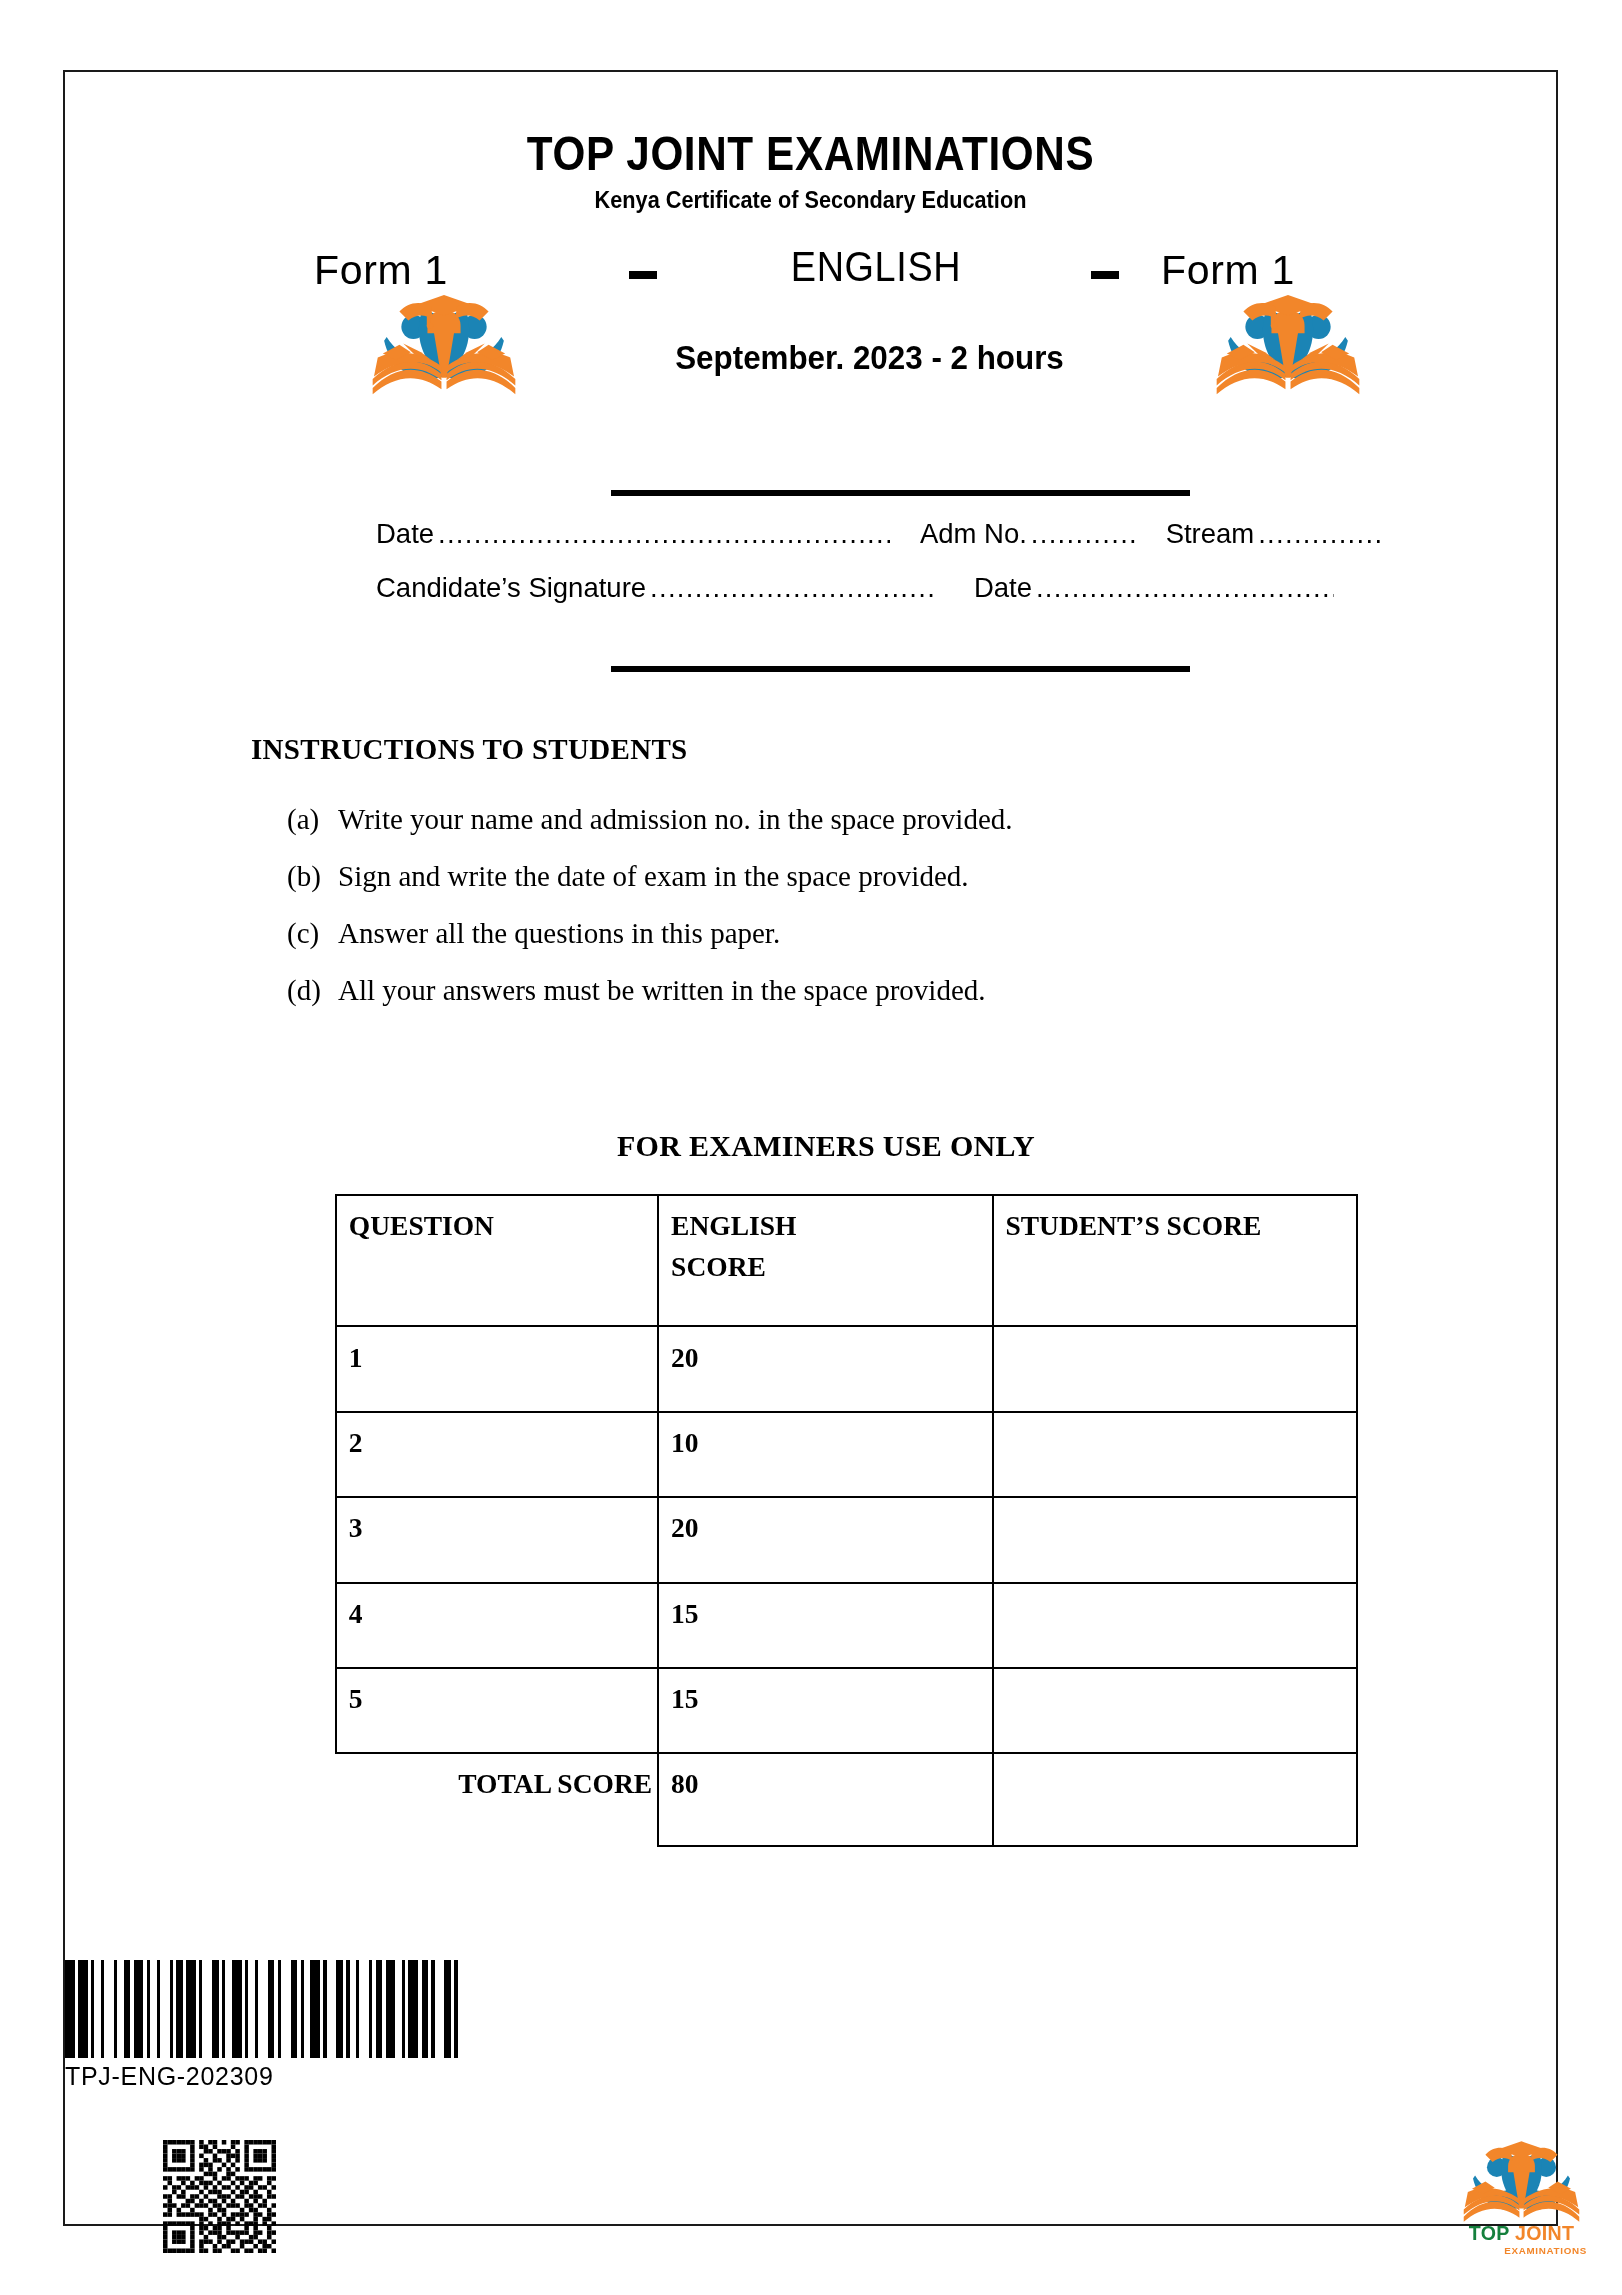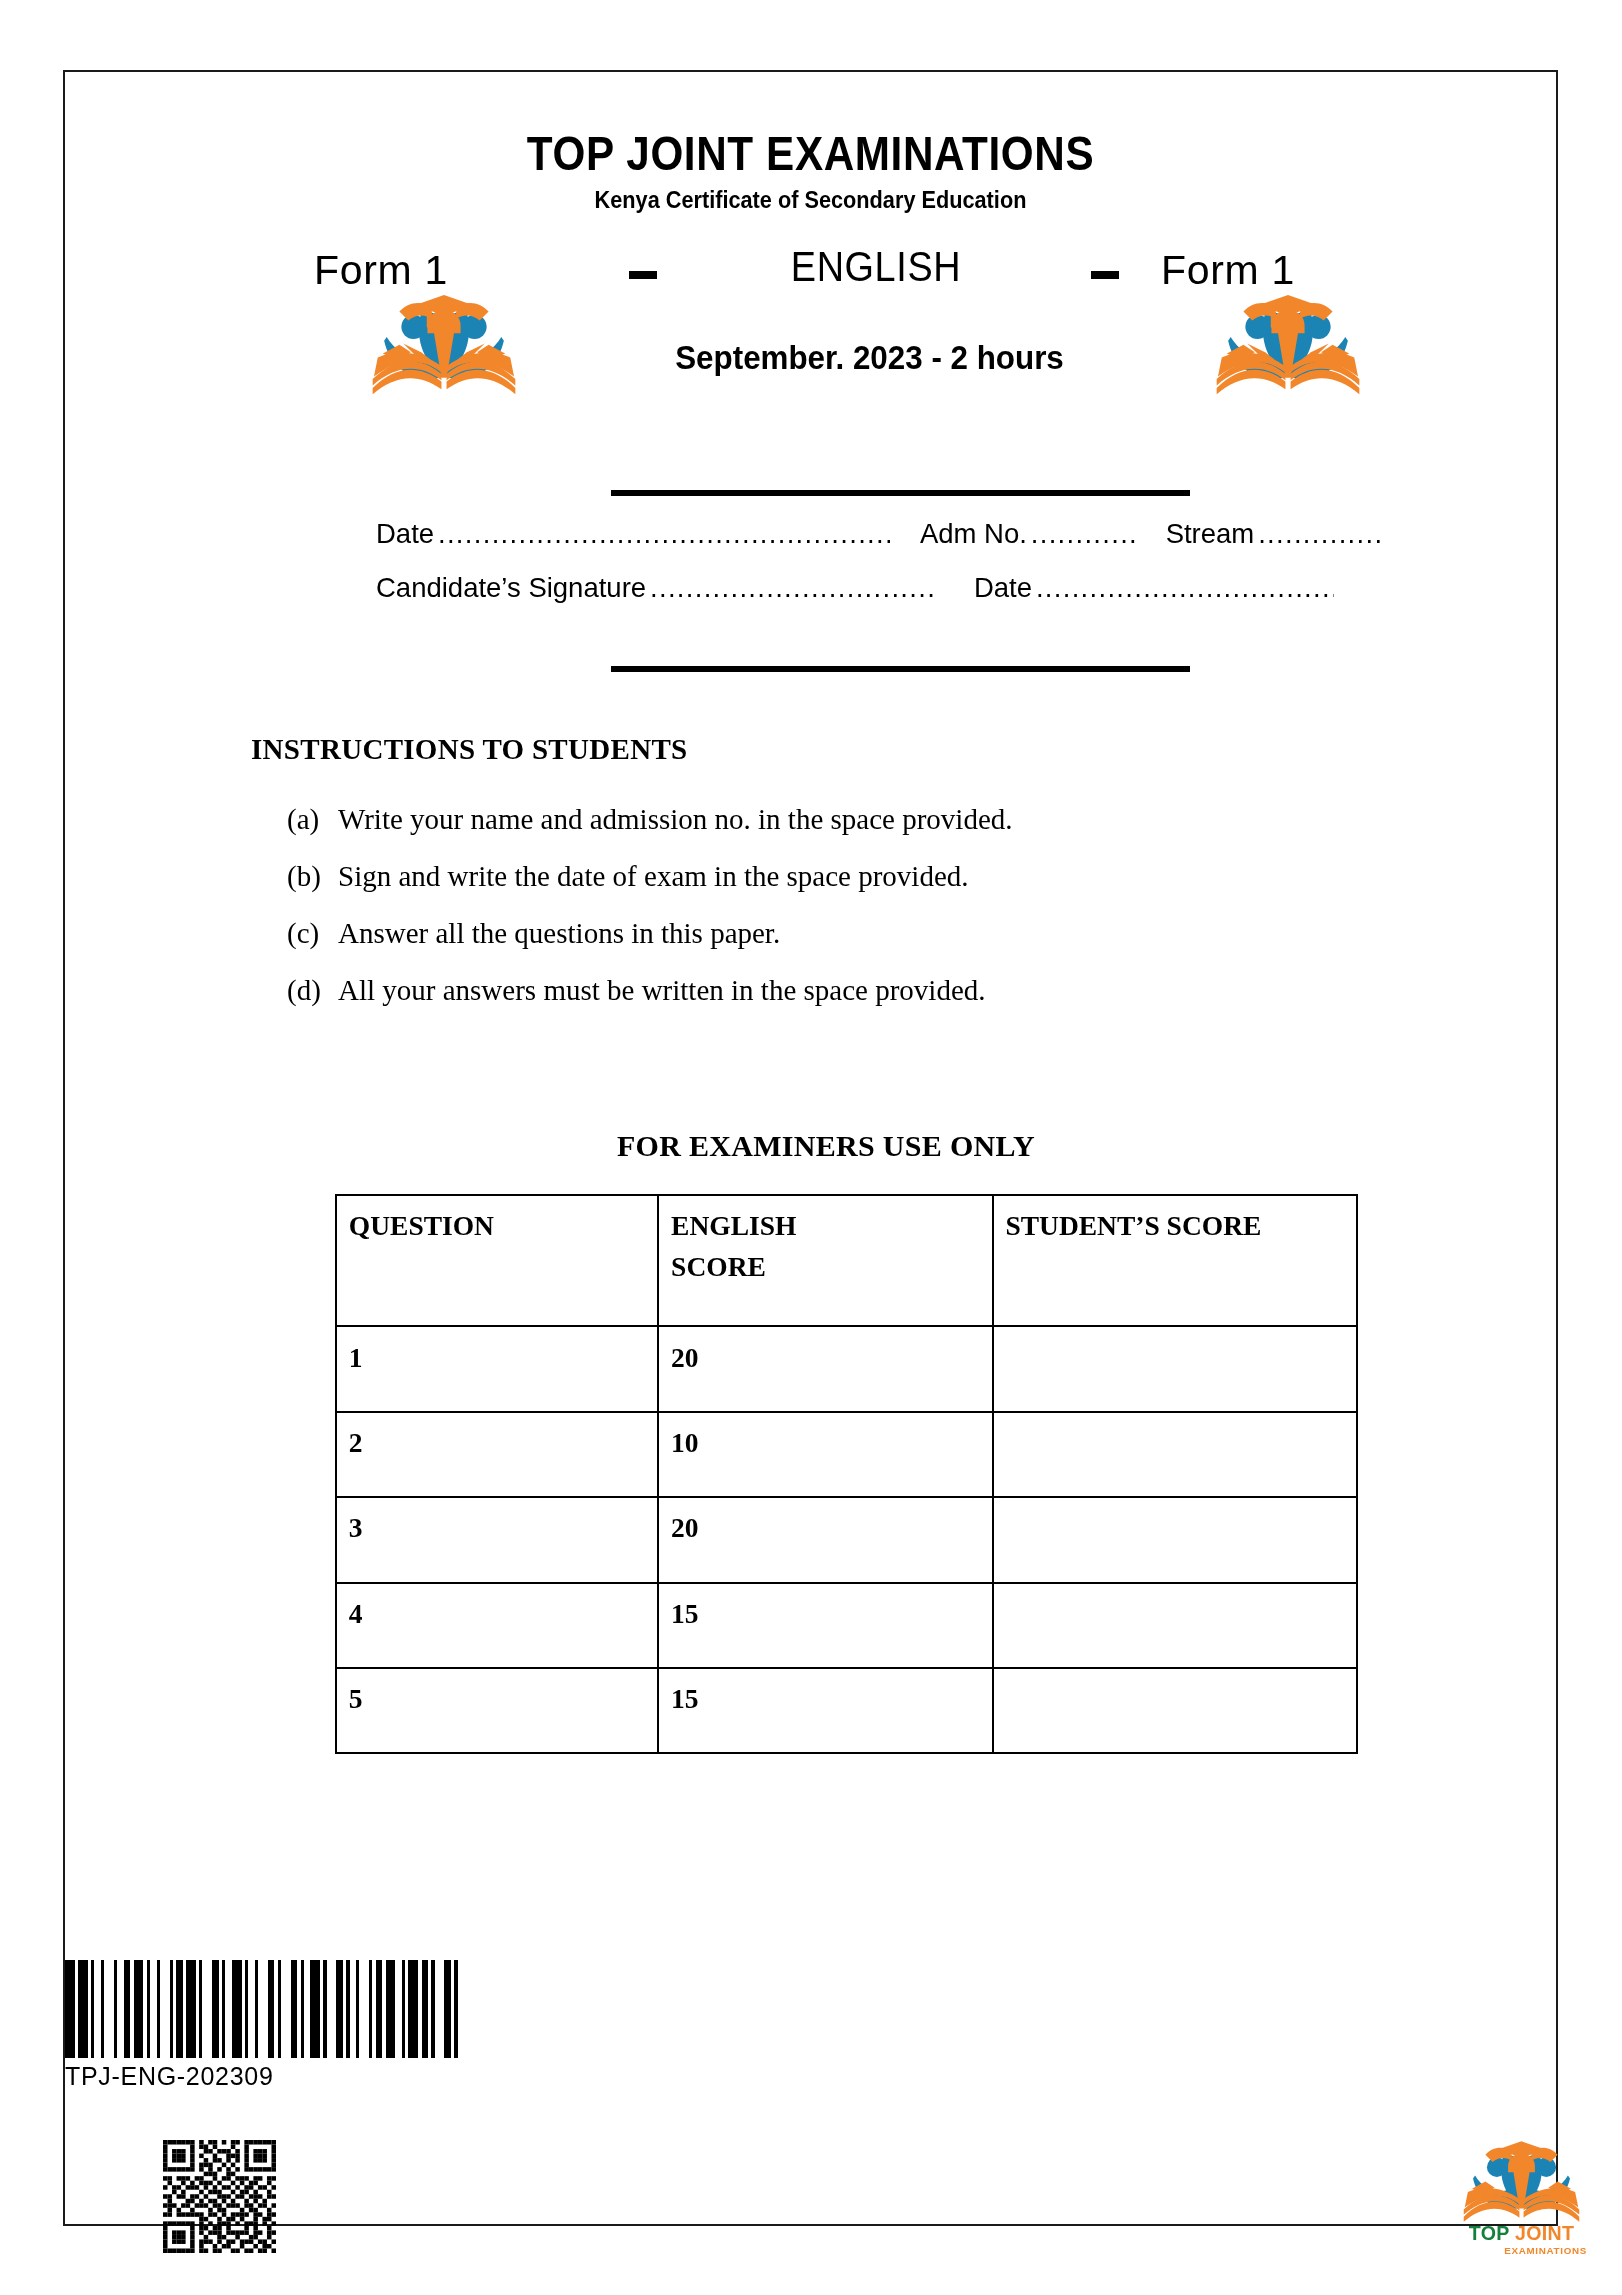--- a/index.html
+++ b/index.html
@@ -438,20 +438,25 @@
           <td class="c3"></td>
         </tr>
         <tr class="body">
           <td class="c1">4</td>
           <td class="c2">15</td>
           <td class="c3"></td>
         </tr>
         <tr class="body">
           <td class="c1">5</td>
           <td class="c2">15</td>
+          <td class="c3"></td>
+        </tr>
+        <tr class="total">
+          <td class="c1 lbl">TOTAL SCORE</td>
+          <td class="c2">80</td>
           <td class="c3"></td>
         </tr>
       </tbody>
   </table>
 
   <div class="barcode-wrap">
     <div class="barcode" id="barcode-bars">
         <i style="width: 9.8px; background: rgb(0, 0, 0);"></i>
         <i style="width: 3.3px; background: transparent;"></i>
         <i style="width: 9.8px; background: rgb(0, 0, 0);"></i>

